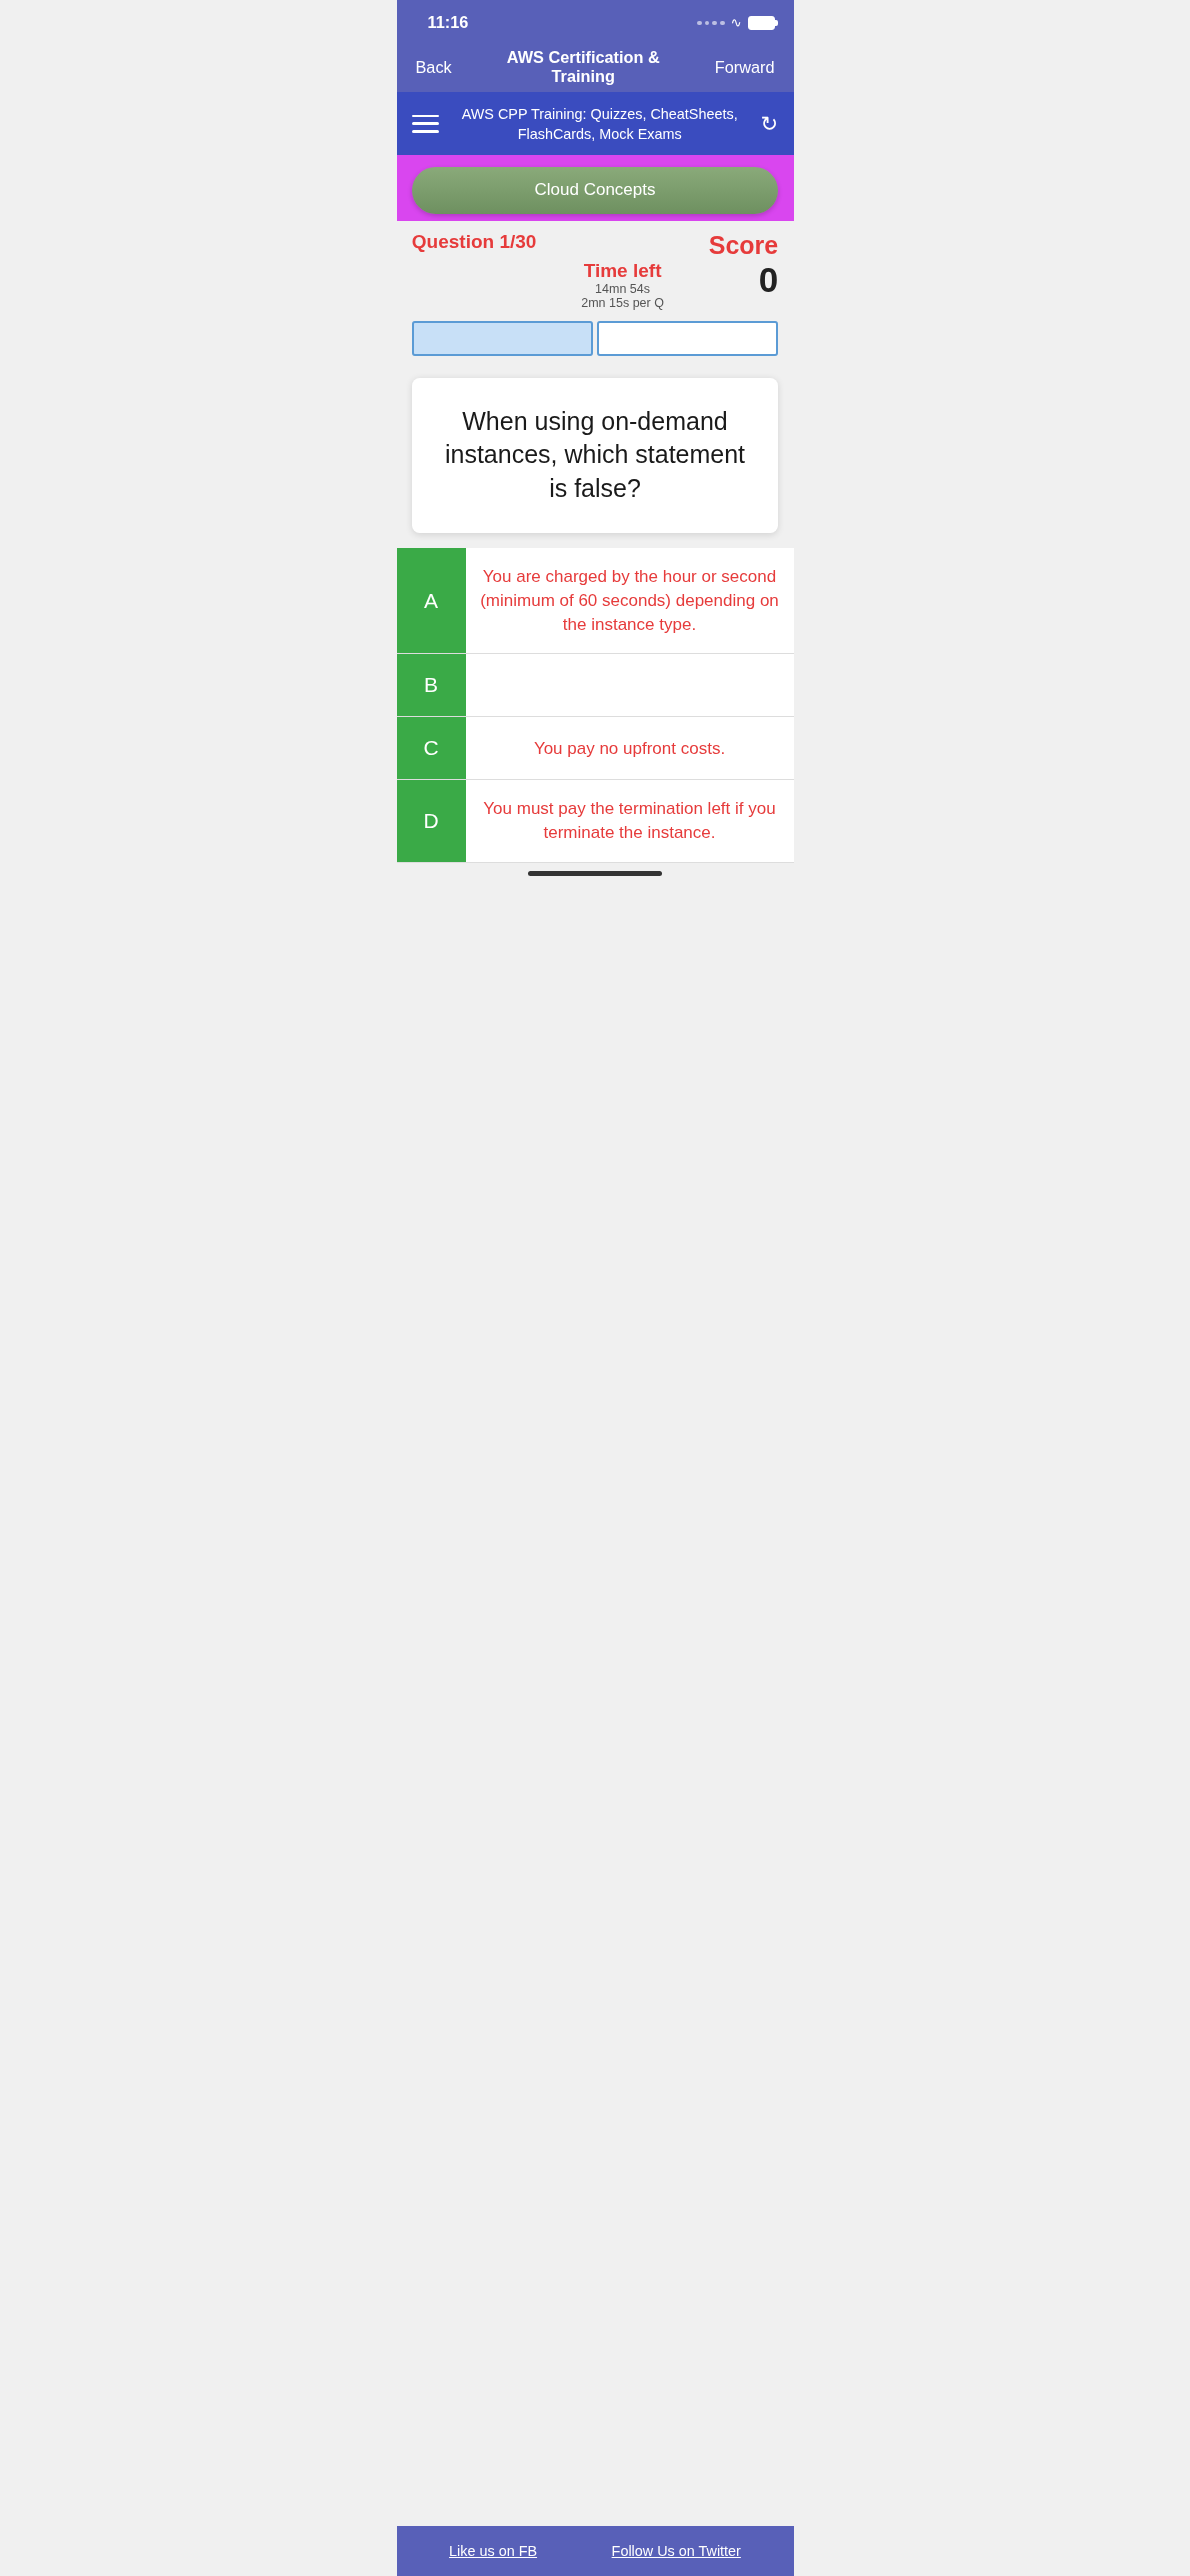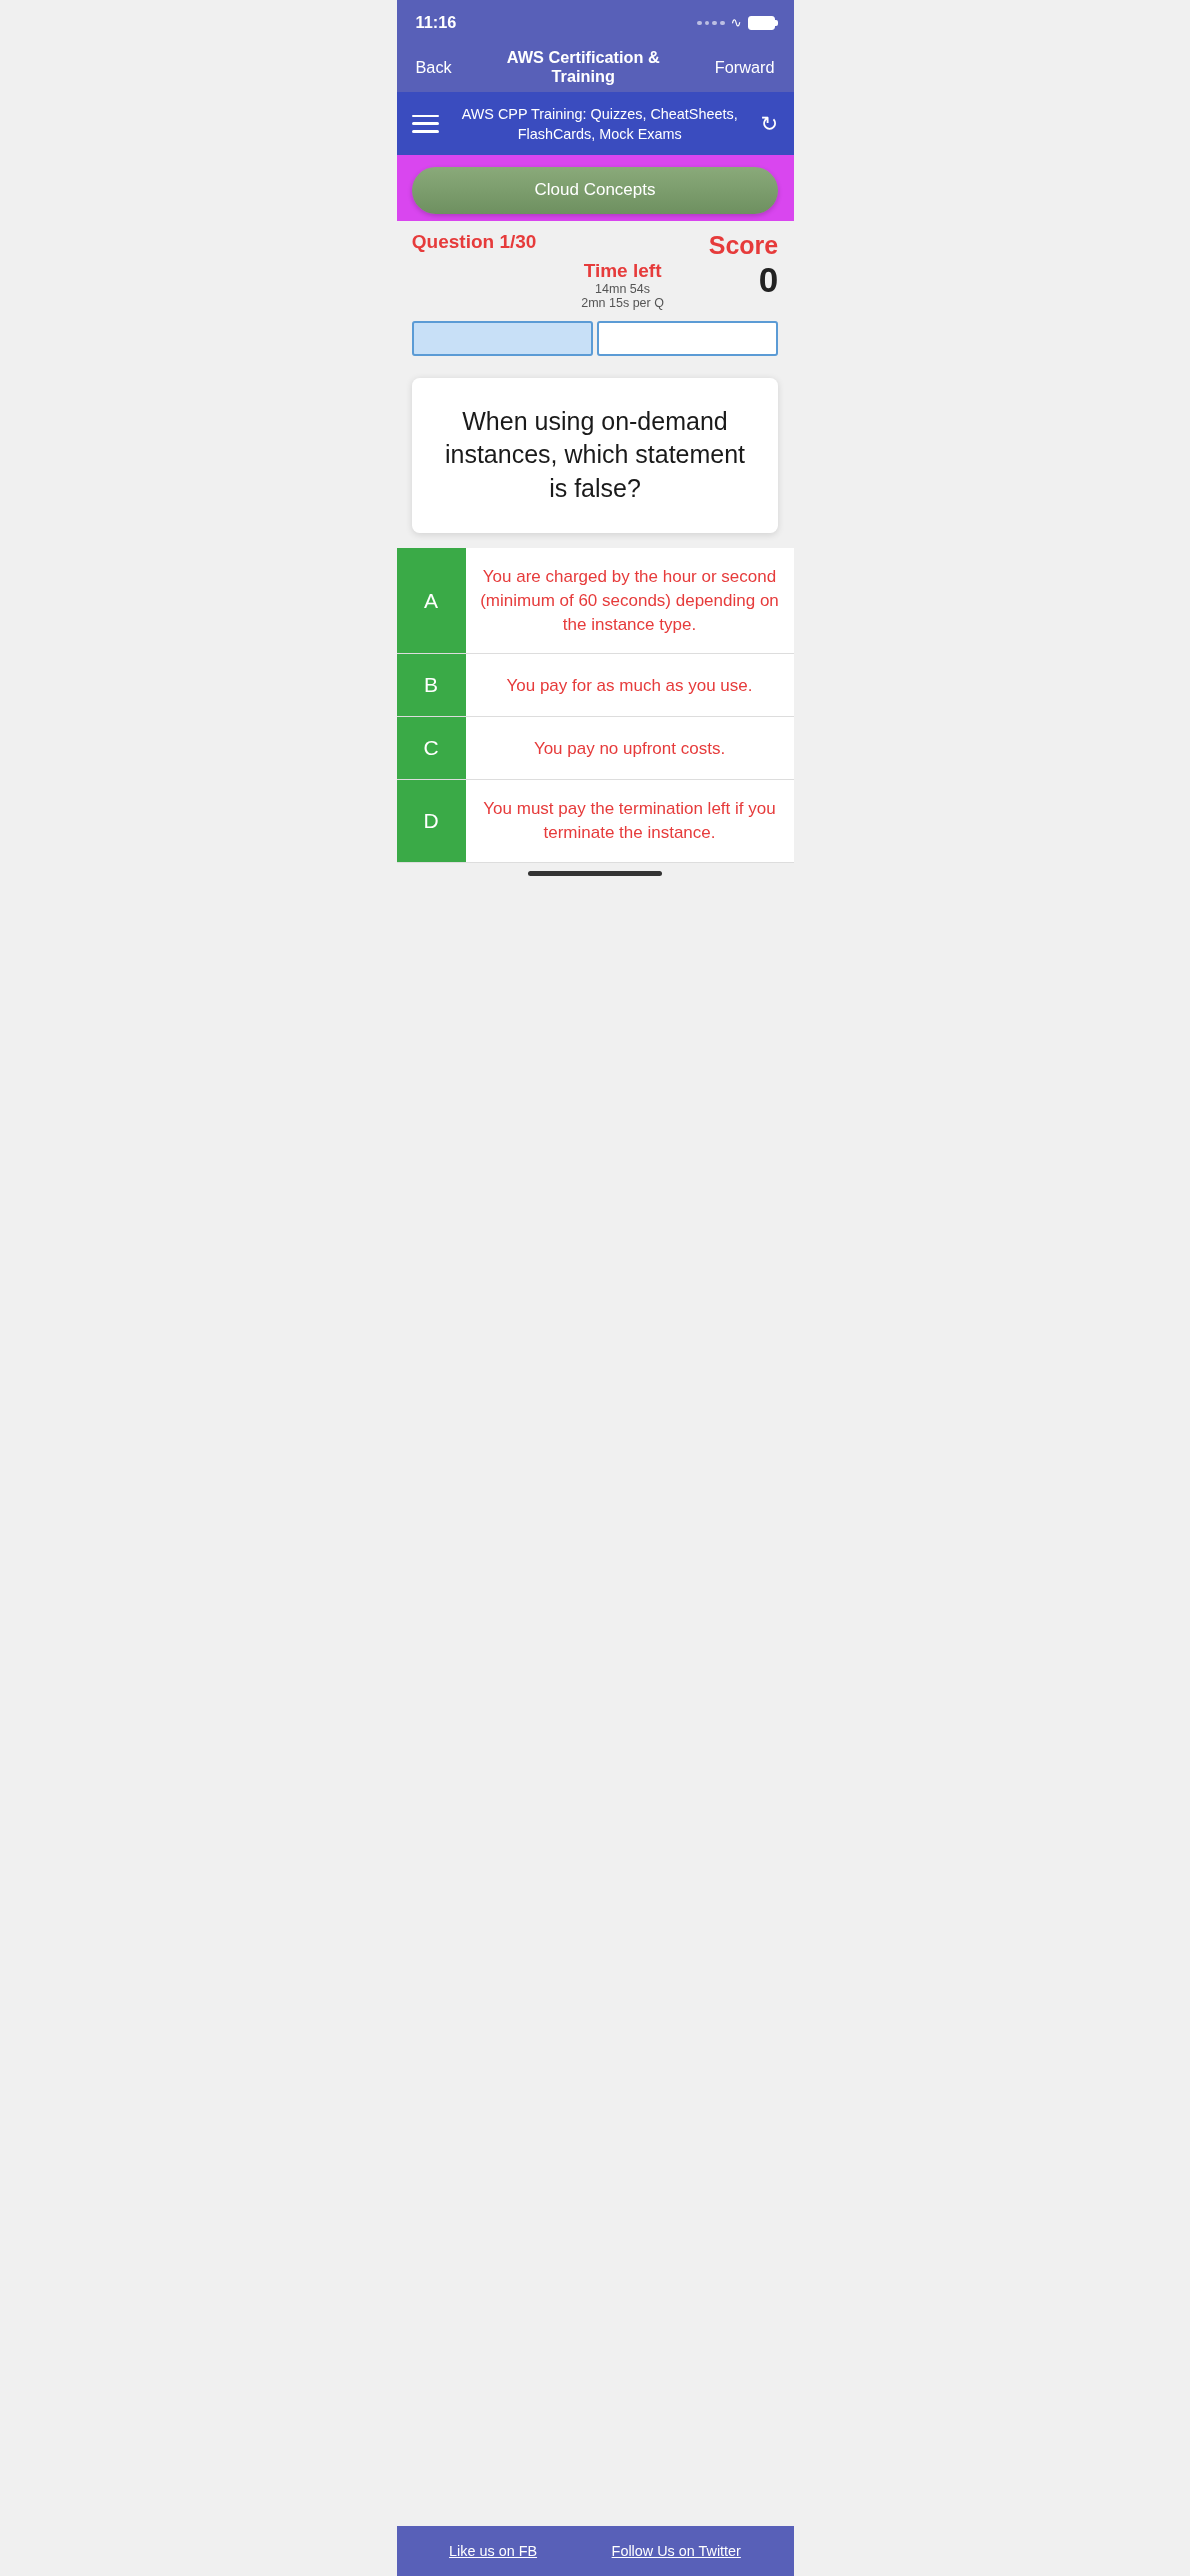--- a/index.html
+++ b/index.html
@@ -21,20 +21,21 @@
       color: white;
       display: flex;
       justify-content: space-between;
       align-items: center;
       padding: 11.5px 19px 7.7px;
       height: 42px;
     }
     .status-time {
       font-size: 16.3px;
       font-weight: 600;
+      margin-left: 12px;
     }
     .status-icons {
       display: flex;
       align-items: center;
       gap: 5.8px;
     }
     .signal-dots {
       display: flex; gap: 2.9px;
     }
     .signal-dot {
@@ -350,21 +351,20 @@
   </div>
 </div>
 
 <div class="answers-section">
   <div class="answer-row">
     <div class="answer-letter">A</div>
     <div class="answer-text">You are charged by the hour or second (minimum of 60 seconds) depending on the instance type.</div>
   </div>
   <div class="answer-row">
     <div class="answer-letter">B</div>
-    <div class="answer-text">You pay for as much as you use.</div>
   </div>
   <div class="answer-row">
     <div class="answer-letter">C</div>
     <div class="answer-text">You pay no upfront costs.</div>
   </div>
   <div class="answer-row">
     <div class="answer-letter">D</div>
     <div class="answer-text">You must pay the termination left if you terminate the instance.</div>
   </div>
 </div>

